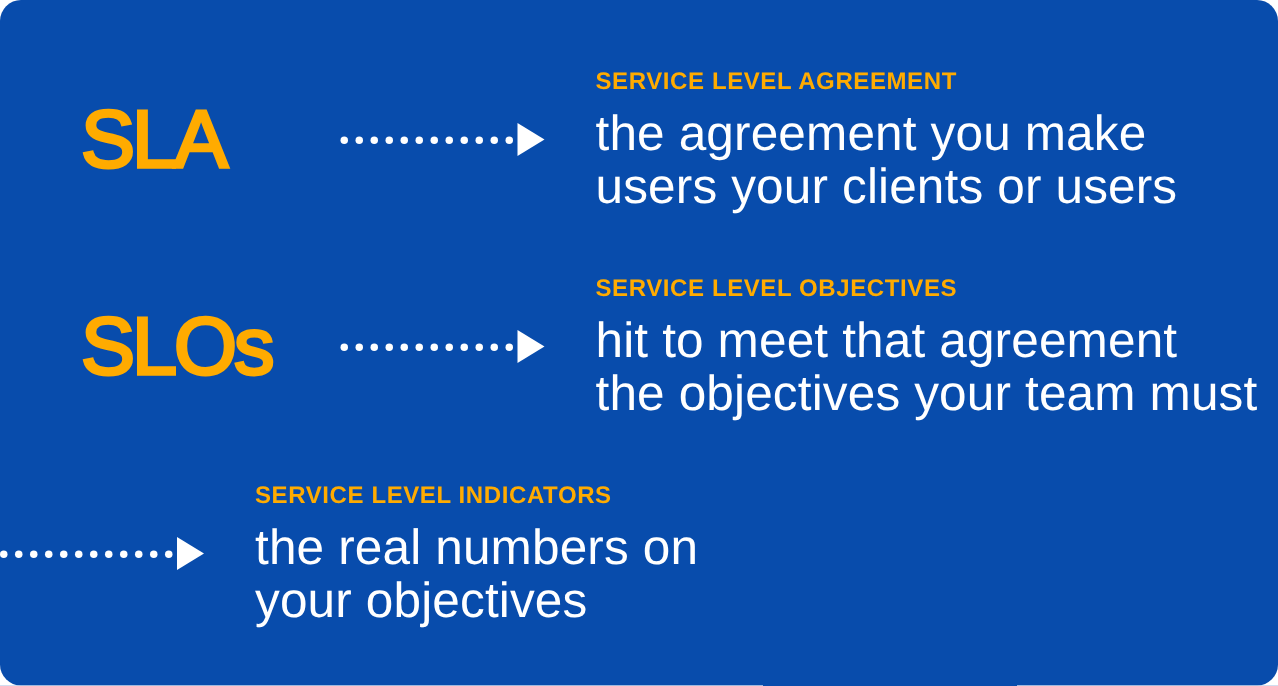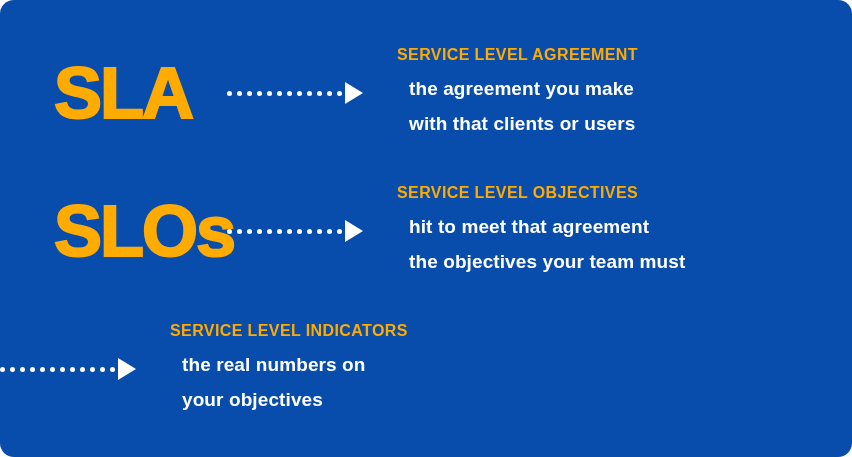--- a/index.html
+++ b/index.html
@@ -34,22 +34,22 @@
     display: flex;
     align-items: center;
   }
   .acronym-cell {
     width: 227px;
     padding-left: 54px;
     flex: none;
   }
   .acronym {
     color: var(--accent);
-    font-size: 72px;
-    font-weight: 700;
+    font-size: 54px;
+    font-weight: 400;
     letter-spacing: -2px;
     line-height: 1;
     -webkit-text-stroke: 2.2px var(--accent);
     white-space: nowrap;
   }
   .arrow-cell {
     width: 170px;
     flex: none;
     display: flex;
     align-items: center;
@@ -81,25 +81,24 @@
   .label {
     color: var(--accent);
     font-size: 16px;
     font-weight: 700;
     letter-spacing: 0.4px;
     margin-bottom: 7px;
     white-space: nowrap;
   }
   .desc {
     color: var(--text);
-    font-size: 19px;
+    font-size: 33px;
     line-height: 35px;
-    font-weight: 700;
+    font-weight: 400;
     letter-spacing: 0.1px;
-    margin-left: 12px;
   }
   .desc .line { display: block; white-space: nowrap; }
 </style>
 </head>
 <body>
 
 <div class="canvas">
   <div class="panel">
 
     <div class="row">
@@ -120,21 +119,21 @@
             <span class="dot"></span>
             <span class="dot"></span>
             <span class="dot"></span>
           </div>
         <div class="arrow-head"></div>
       </div>
       <div class="text-cell">
         <div class="label">SERVICE LEVEL AGREEMENT</div>
         <div class="desc">
           <span class="line">the agreement you make</span>
-          <span class="line">with that clients or users</span>
+          <span class="line">users your clients or users</span>
         </div>
       </div>
     </div>
 
     <div class="row">
       <div class="acronym-cell">
         <div class="acronym">SLOs</div>
       </div>
       <div class="arrow-cell">
         <div class="dotted-line">

